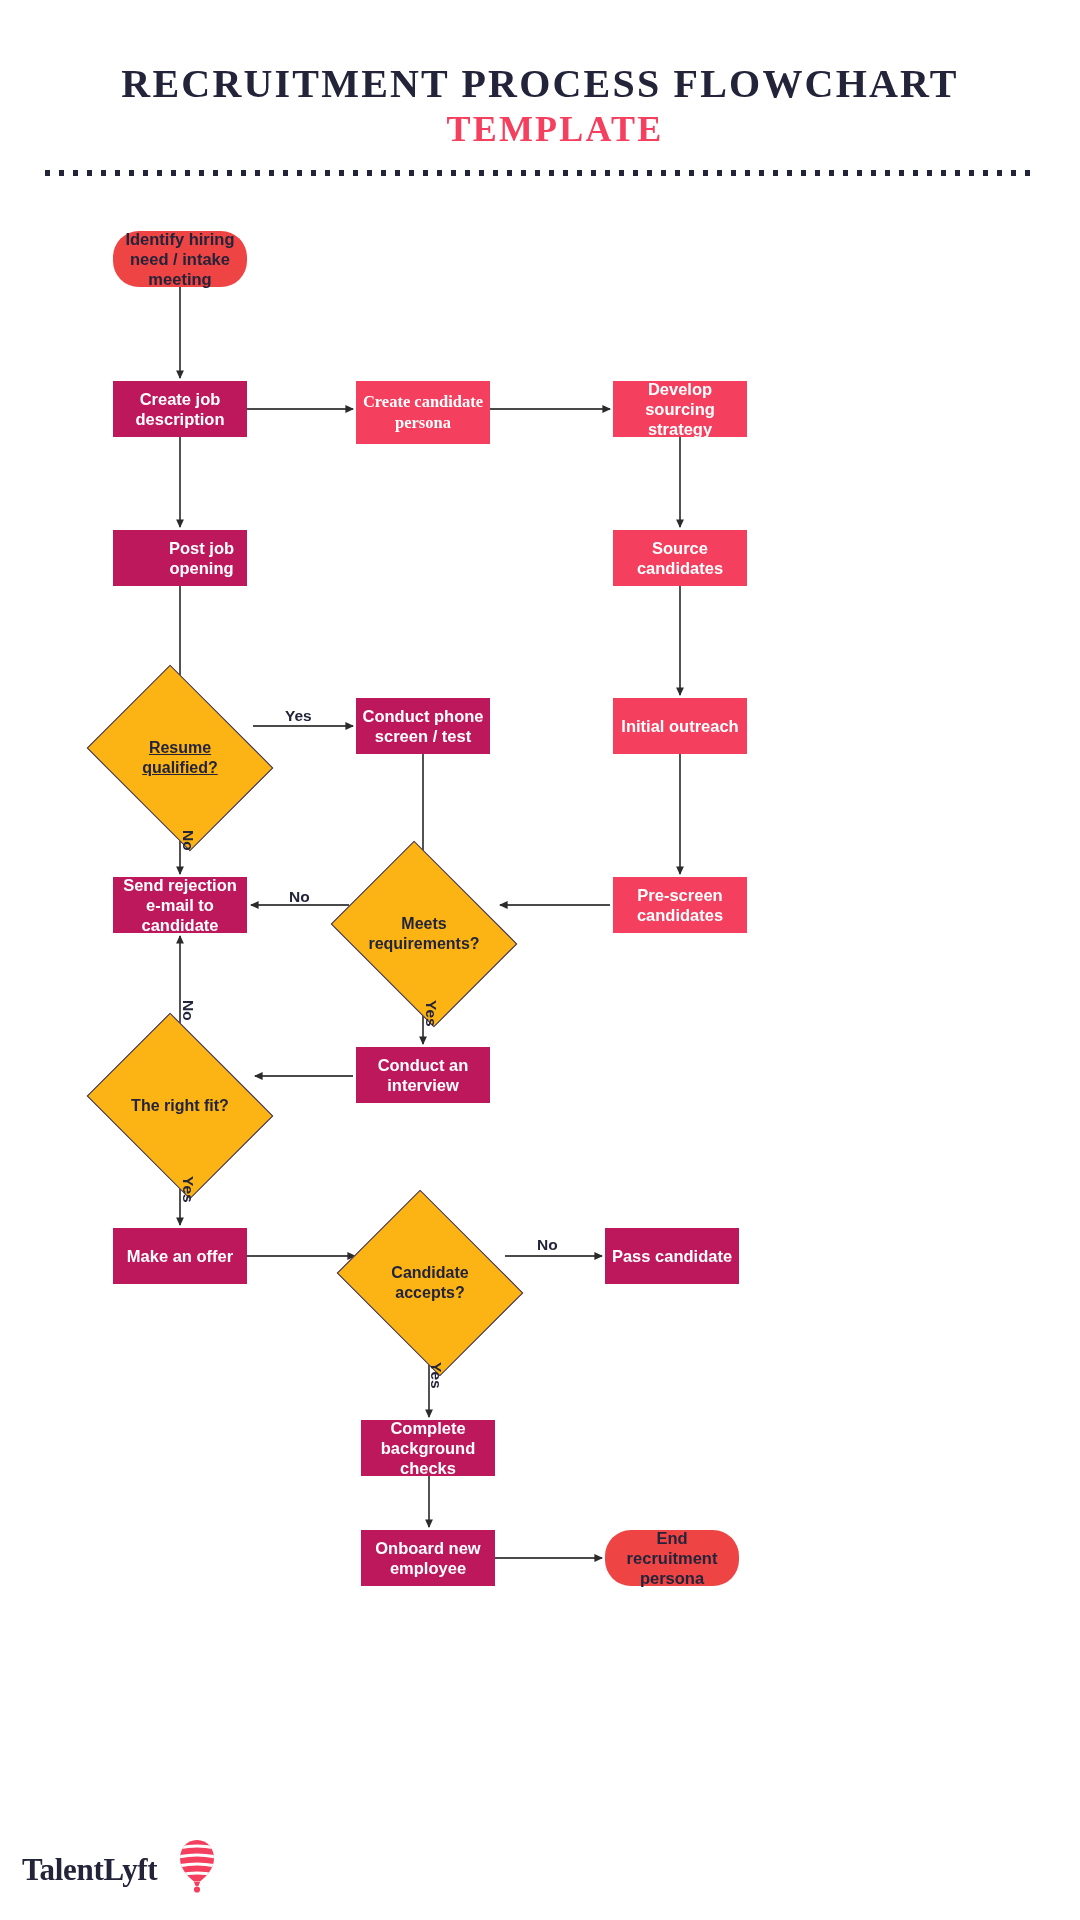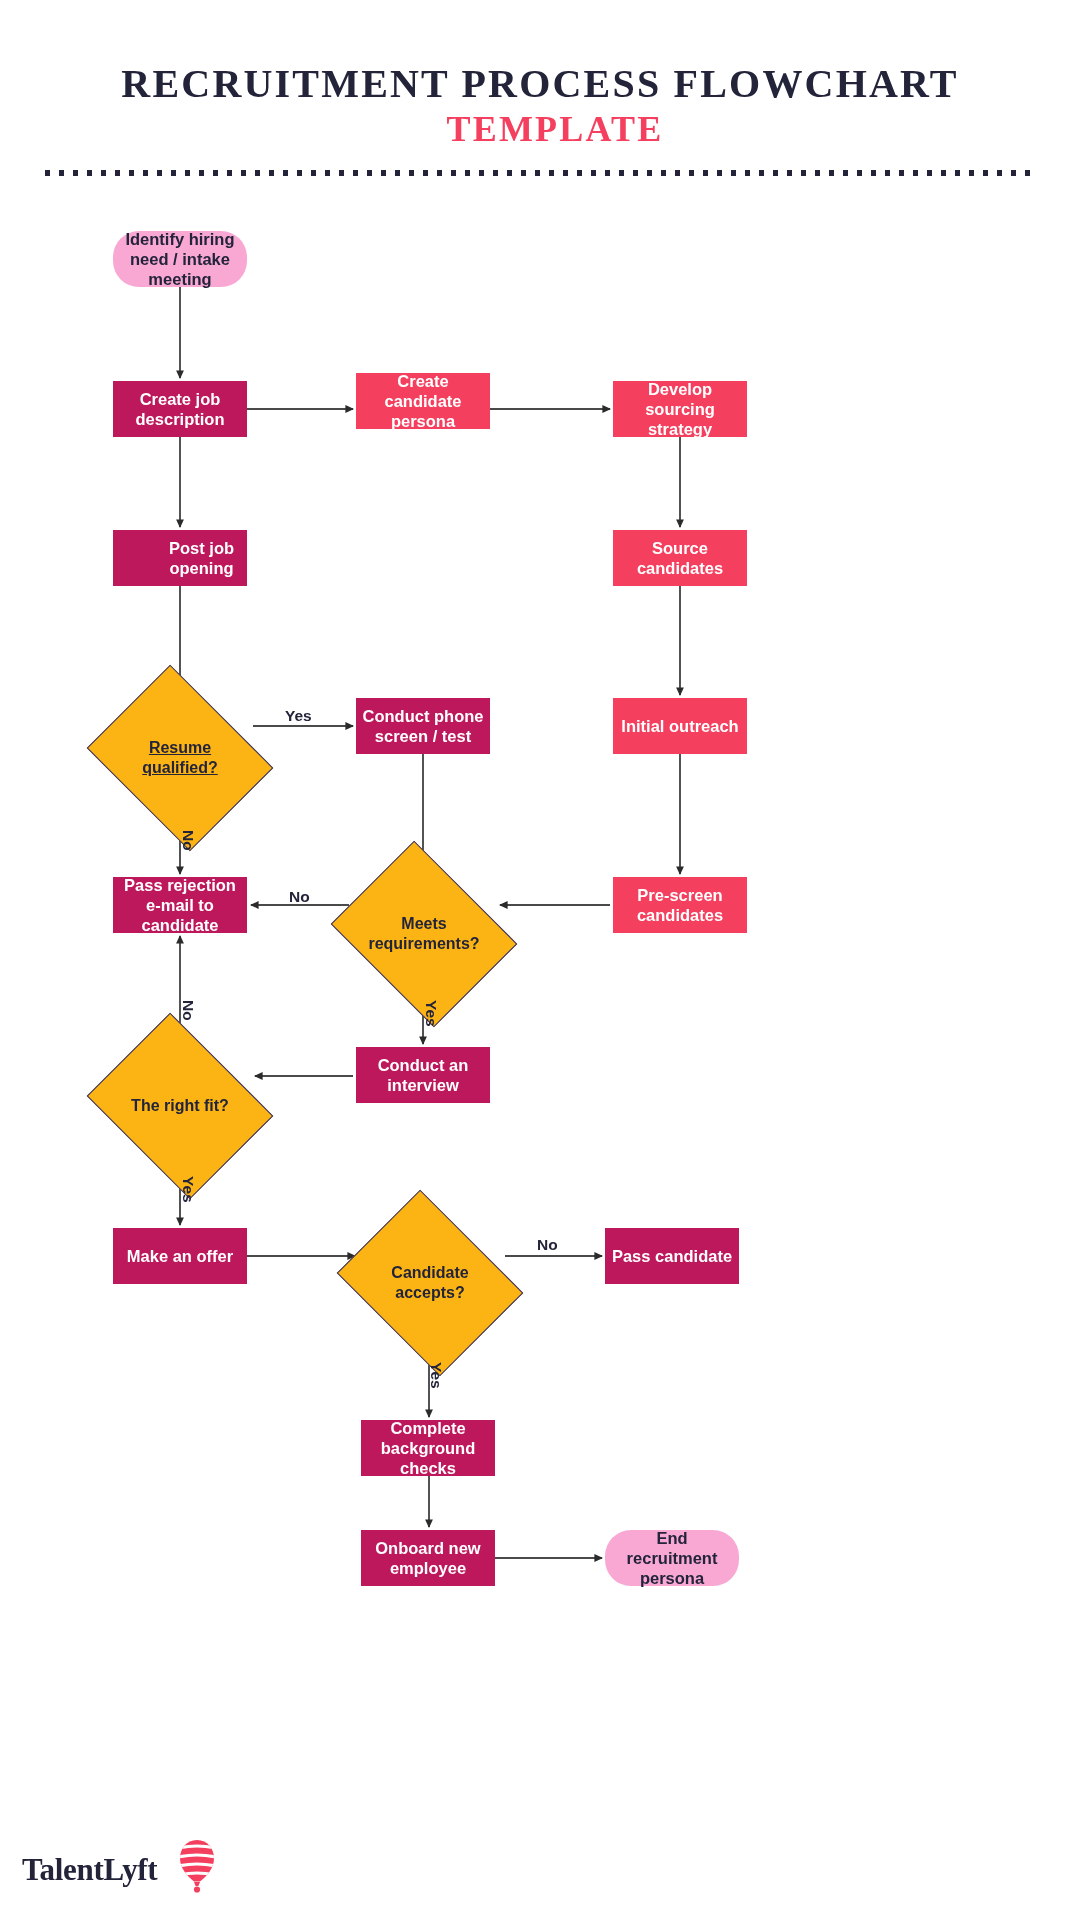--- a/index.html
+++ b/index.html
@@ -71,21 +71,21 @@
     text-align: center;
     font-weight: bold;
     line-height: 1.22;
     font-size: 16.5px;
     z-index: 3;
   }
   .node .txt { display: block; padding: 0 6px; }
 
   .n-navy   { background: #be185d; color: #ffffff; }
   .n-pink   { background: #f43f5e; color: #ffffff; }
-  .n-teal   { background: #f9a8d4; color: #23243a; border-radius: 26px; }
+  .n-teal   { background: #ef4444; color: #23243a; border-radius: 26px; }
 
   .n-diamond {
     background: transparent;
     color: #23243a;
   }
   .n-diamond .dshape {
     position: absolute;
     left: 0; top: 0; right: 0; bottom: 0;
     background: #fcb415;
     border: 1.5px solid #2c2b6b;
@@ -196,21 +196,21 @@
 <div id="nodes">
 
   <div class="node n-teal" style="left:113px; top:231px; width:134px; height:56px;">
     <span class="txt">Identify hiring need / intake meeting</span>
   </div>
 
   <div class="node n-navy" style="left:113px; top:381px; width:134px; height:56px;">
     <span class="txt">Create job description</span>
   </div>
 
-  <div class="node n-pink" style="left:356px; top:373px; width:134px; height:56px;">
+  <div class="node n-pink" style="left:356px; top:381px; width:134px; height:63px;font-family:Liberation Serif, serif;">
     <span class="txt">Create candidate persona</span>
   </div>
 
   <div class="node n-pink" style="left:613px; top:381px; width:134px; height:56px;">
     <span class="txt">Develop sourcing strategy</span>
   </div>
 
   <div class="node n-navy" style="left:113px; top:530px; width:134px; height:56px;padding-left:43px;">
     <span class="txt">Post job opening</span>
   </div>
@@ -226,21 +226,21 @@
 
   <div class="node n-navy" style="left:356px; top:698px; width:134px; height:56px;">
     <span class="txt">Conduct phone screen / test</span>
   </div>
 
   <div class="node n-pink" style="left:613px; top:698px; width:134px; height:56px;">
     <span class="txt">Initial outreach</span>
   </div>
 
   <div class="node n-navy" style="left:113px; top:877px; width:134px; height:56px;">
-    <span class="txt">Pass rejection e-mail to candidate</span>
+    <span class="txt">Send rejection e-mail to candidate</span>
   </div>
 
   <div class="node n-diamond" style="left:351px; top:875px; width:146px; height:118px;justify-content:center;">
     <span class="dshape"></span>
     <span class="txt">Meets requirements?</span>
   </div>
 
   <div class="node n-pink" style="left:613px; top:877px; width:134px; height:56px;">
     <span class="txt">Pre-screen candidates</span>
   </div>

